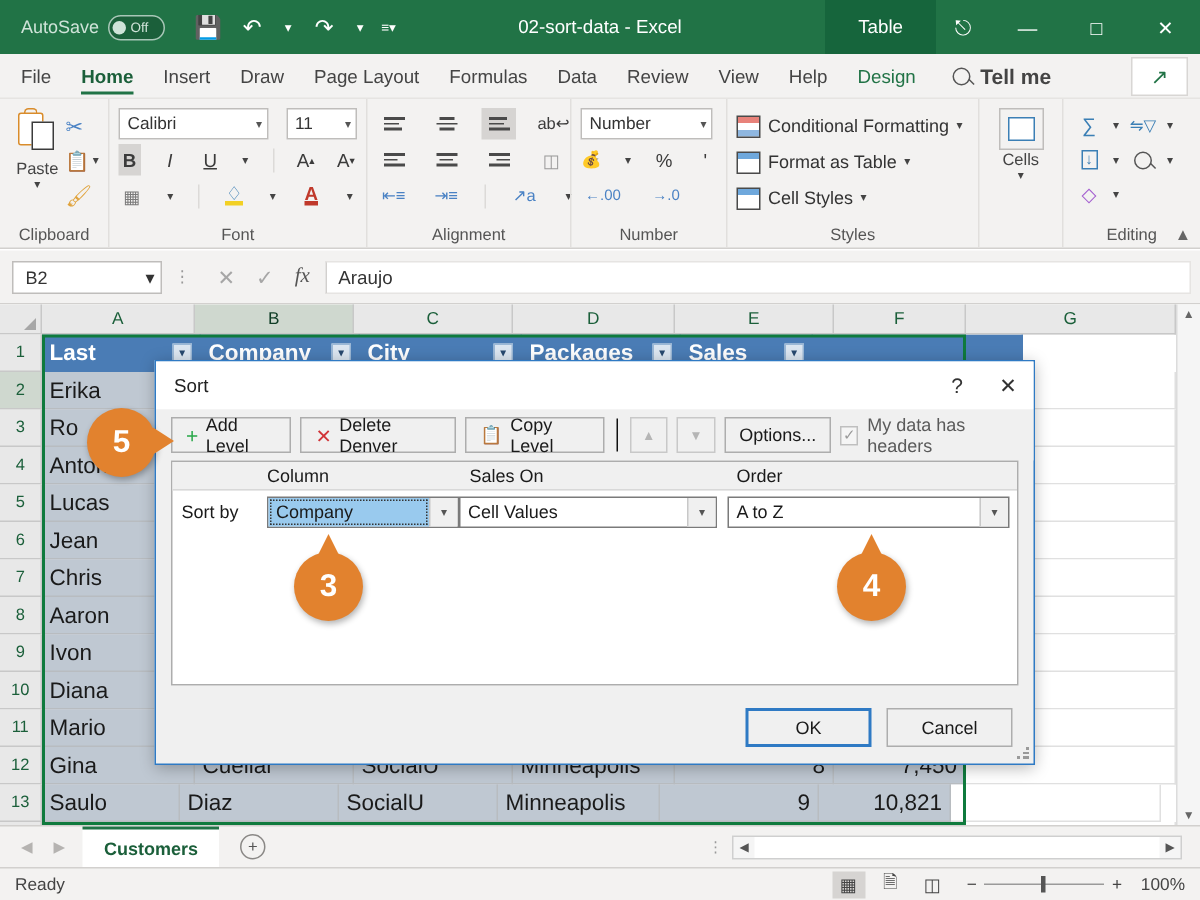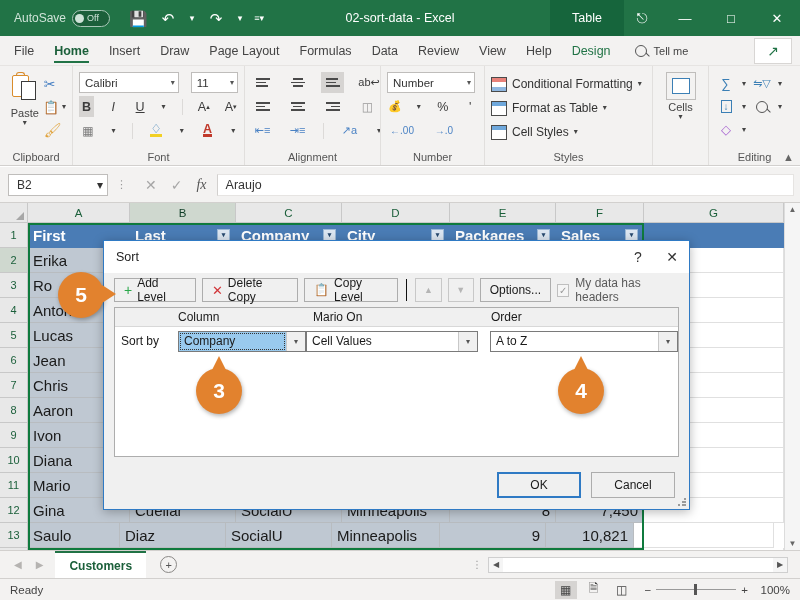--- a/index.html
+++ b/index.html
@@ -63,21 +63,21 @@
   }
   .rtab:first-child { padding-left: 14px; }
   .rtab.active { color: #1b5f3a; font-weight: bold; }
   .rtab.active::after {
     content: ""; position: absolute; left: 10px; right: 10px; bottom: 2px;
     height: 2px; background: #217346;
   }
   .rtab.design { color: #217346; }
   .tellme {
     display: flex; align-items: center; gap: 7px; margin-left: 14px;
-    color: #444444; font-size: 11px;
+    color: #444444; font-size: 14px; font-weight: bold;
   }
   .magnifier {
     width: 12px; height: 12px; border: 1.4px solid #555; border-radius: 50%;
     position: relative; display: inline-block;
   }
   .magnifier::after {
     content: ""; position: absolute; width: 5px; height: 1.4px; background: #555;
     transform: rotate(45deg); right: -4px; bottom: 0px;
   }
   .share-btn {
@@ -773,23 +773,20 @@
       <div class="rhcell">10</div>
       <div class="rhcell">11</div>
       <div class="rhcell">12</div>
       <div class="rhcell">13</div>
       <div class="rhcell"></div>
     </div>
 
     <div class="gridcells">
 
       <div class="grow hrow">
-        <div class="gcell" style="width:102px">
-            <span>First</span>
-          </div>
         <div class="gcell" style="width:106px">
             <span>Last</span>
             <span class="filter-ic">▾</span>
           </div>
         <div class="gcell" style="width:106px">
             <span>Company</span>
             <span class="filter-ic">▾</span>
           </div>
         <div class="gcell" style="width:108px">
             <span>City</span>
@@ -942,21 +939,21 @@
       </span>
     </div>
 
     <div class="dlg-toolbar">
       <div class="dlg-btn">
         <span class="plus">+</span>
         <span>Add Level</span>
       </div>
       <div class="dlg-btn">
         <span class="xred">✕</span>
-        <span>Delete Copy</span>
+        <span>Delete Denver</span>
       </div>
       <div class="dlg-btn">
         <span class="copyic">📋</span>
         <span>Copy Level</span>
       </div>
       <span class="tb-sep"></span>
       <div class="arrow-btn">▲</div>
       <div class="arrow-btn">▼</div>
       <div class="dlg-btn">
         <span>Options...</span>
@@ -964,34 +961,34 @@
       <div class="headers-check">
         <span class="chk">✓</span>
         <span>My data has headers</span>
       </div>
     </div>
 
     <div class="dlg-list">
       <div class="list-head">
         <span class="lh-col" style="width:63px"></span>
         <span class="lh-col" style="width:135px;padding-left:0">Column</span>
-        <span class="lh-col" style="width:178px;padding-left:0">Mario On</span>
+        <span class="lh-col" style="width:178px;padding-left:0">Sales On</span>
         <span class="lh-col" style="padding-left:0">Order</span>
       </div>
       <div class="list-row">
         <span class="sortby-label">Sort by</span>
         <div class="sel-combo focused" style="width:128px">
           <span class="sv">Company</span>
           <span class="sel-arrow">▾</span>
         </div>
         <div class="sel-combo" style="width:172px;margin-left:0">
           <span class="sv">Cell Values</span>
           <span class="sel-arrow">▾</span>
         </div>
-        <div class="sel-combo" style="width:188px;margin-left:12px">
+        <div class="sel-combo" style="width:188px;margin-left:7px">
           <span class="sv">A to Z</span>
           <span class="sel-arrow">▾</span>
         </div>
       </div>
     </div>
 
     <div class="dlg-footer">
       <div class="ok-btn">OK</div>
       <div class="cancel-btn">Cancel</div>
     </div>

